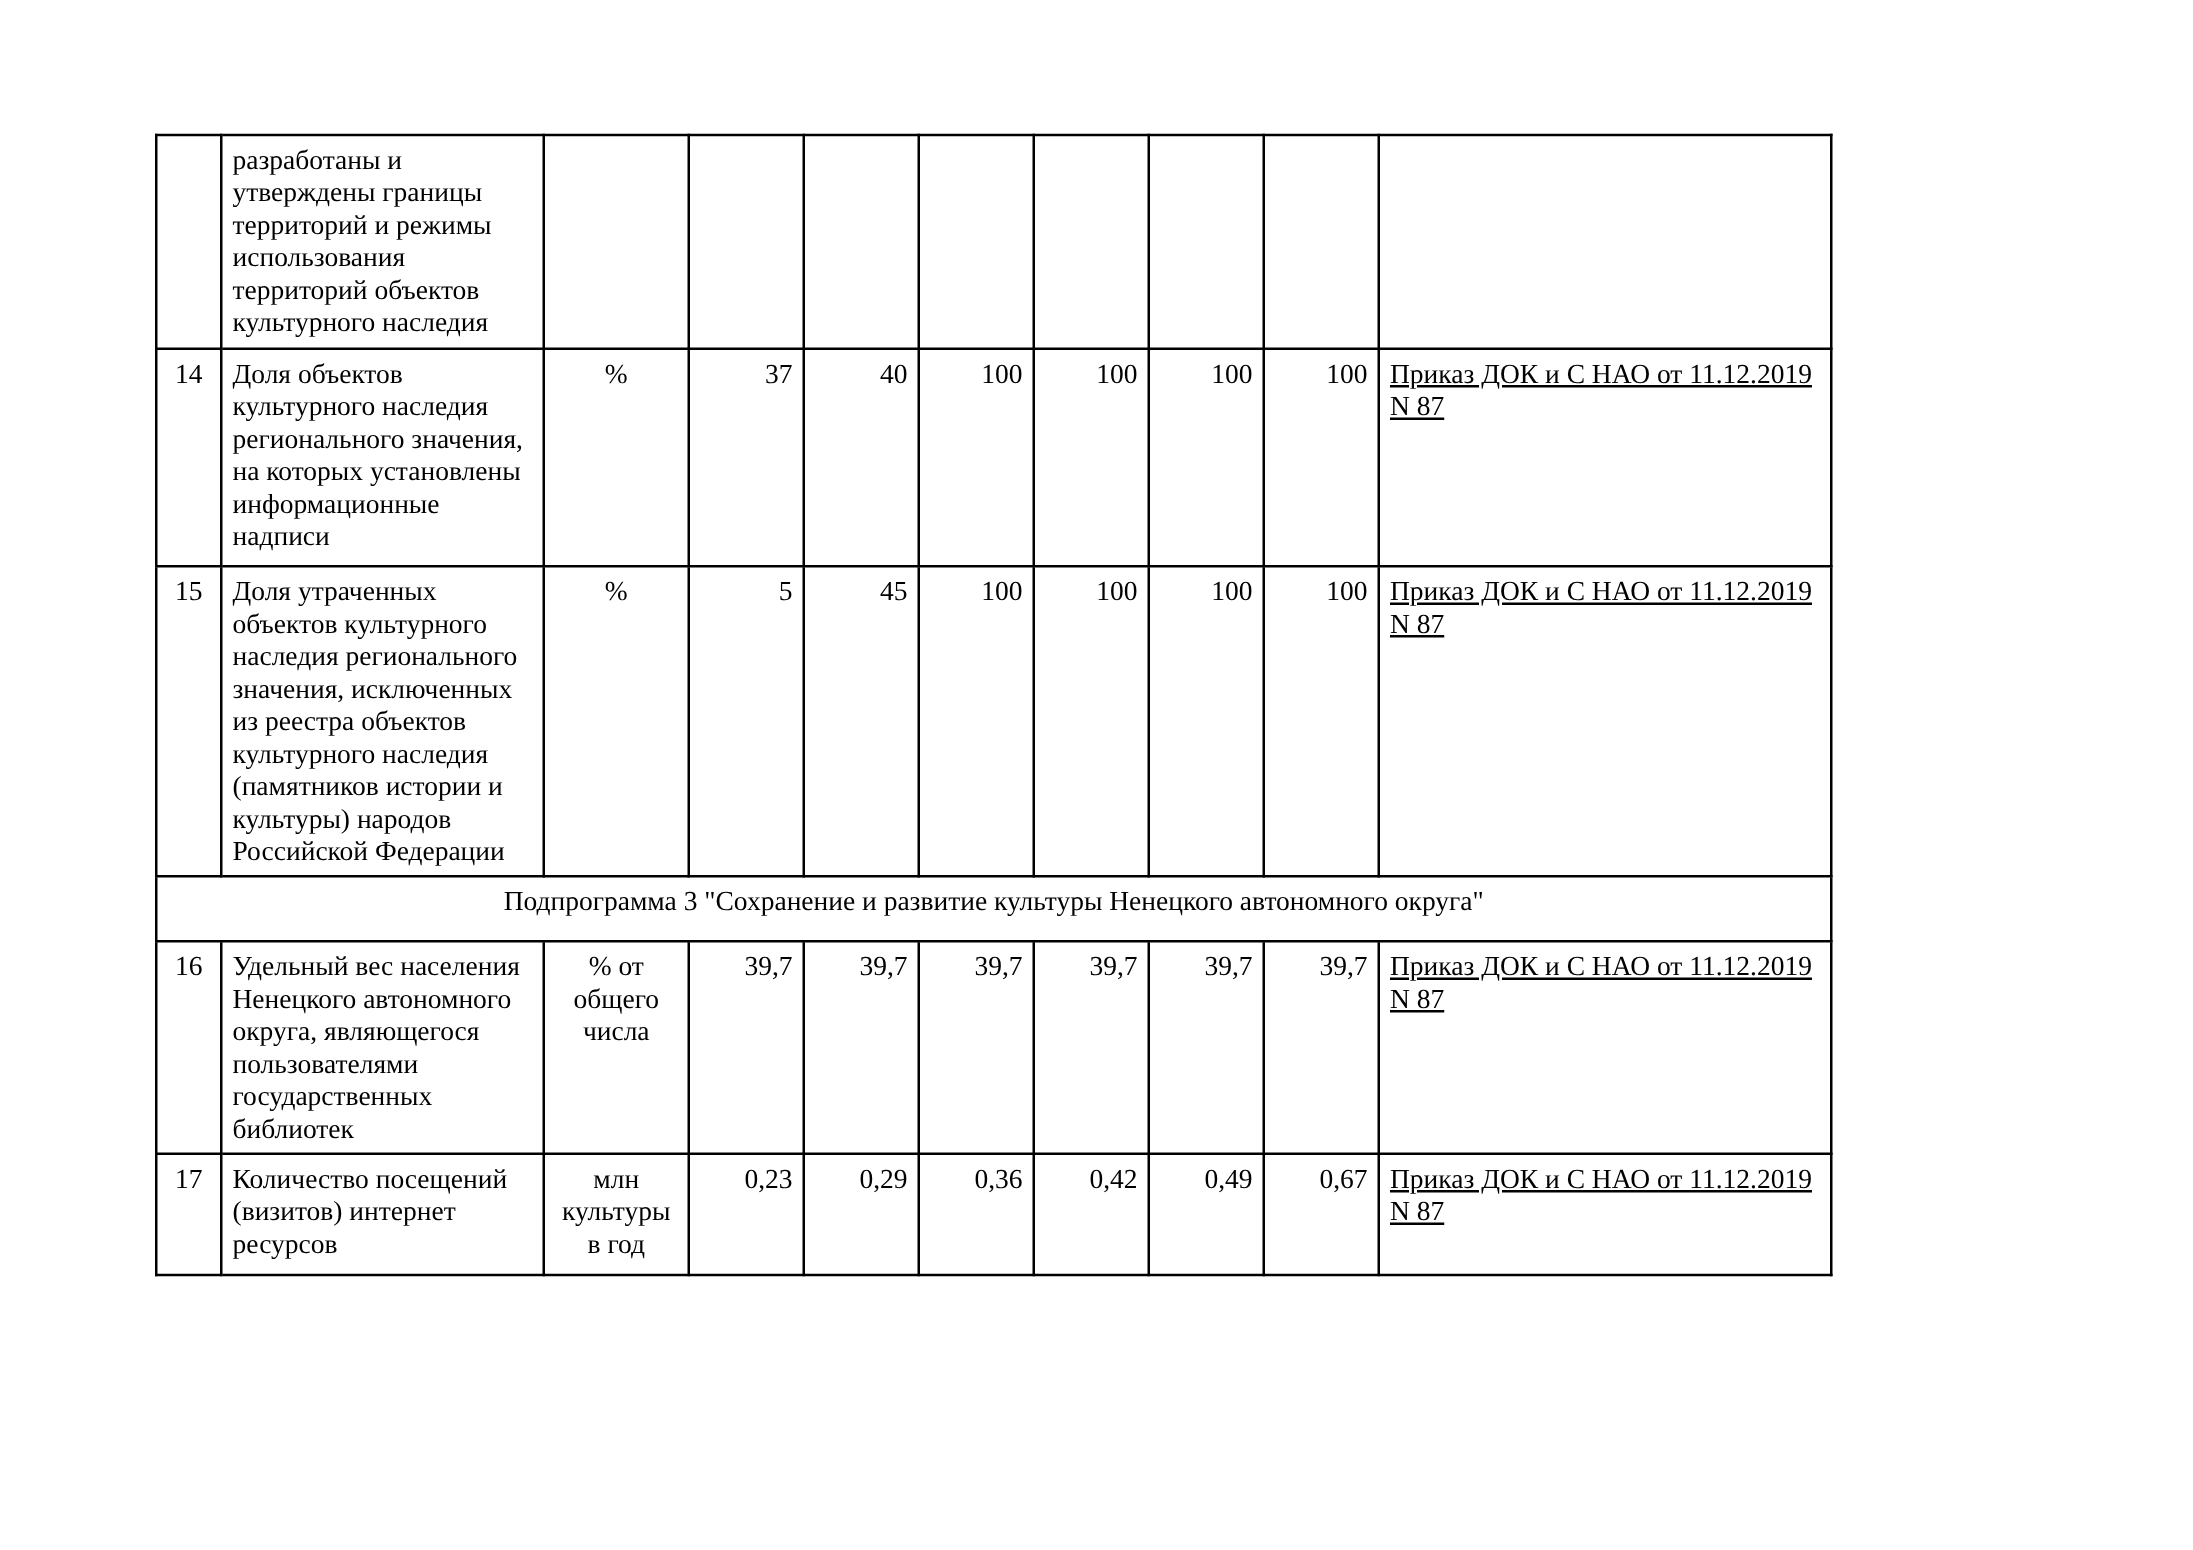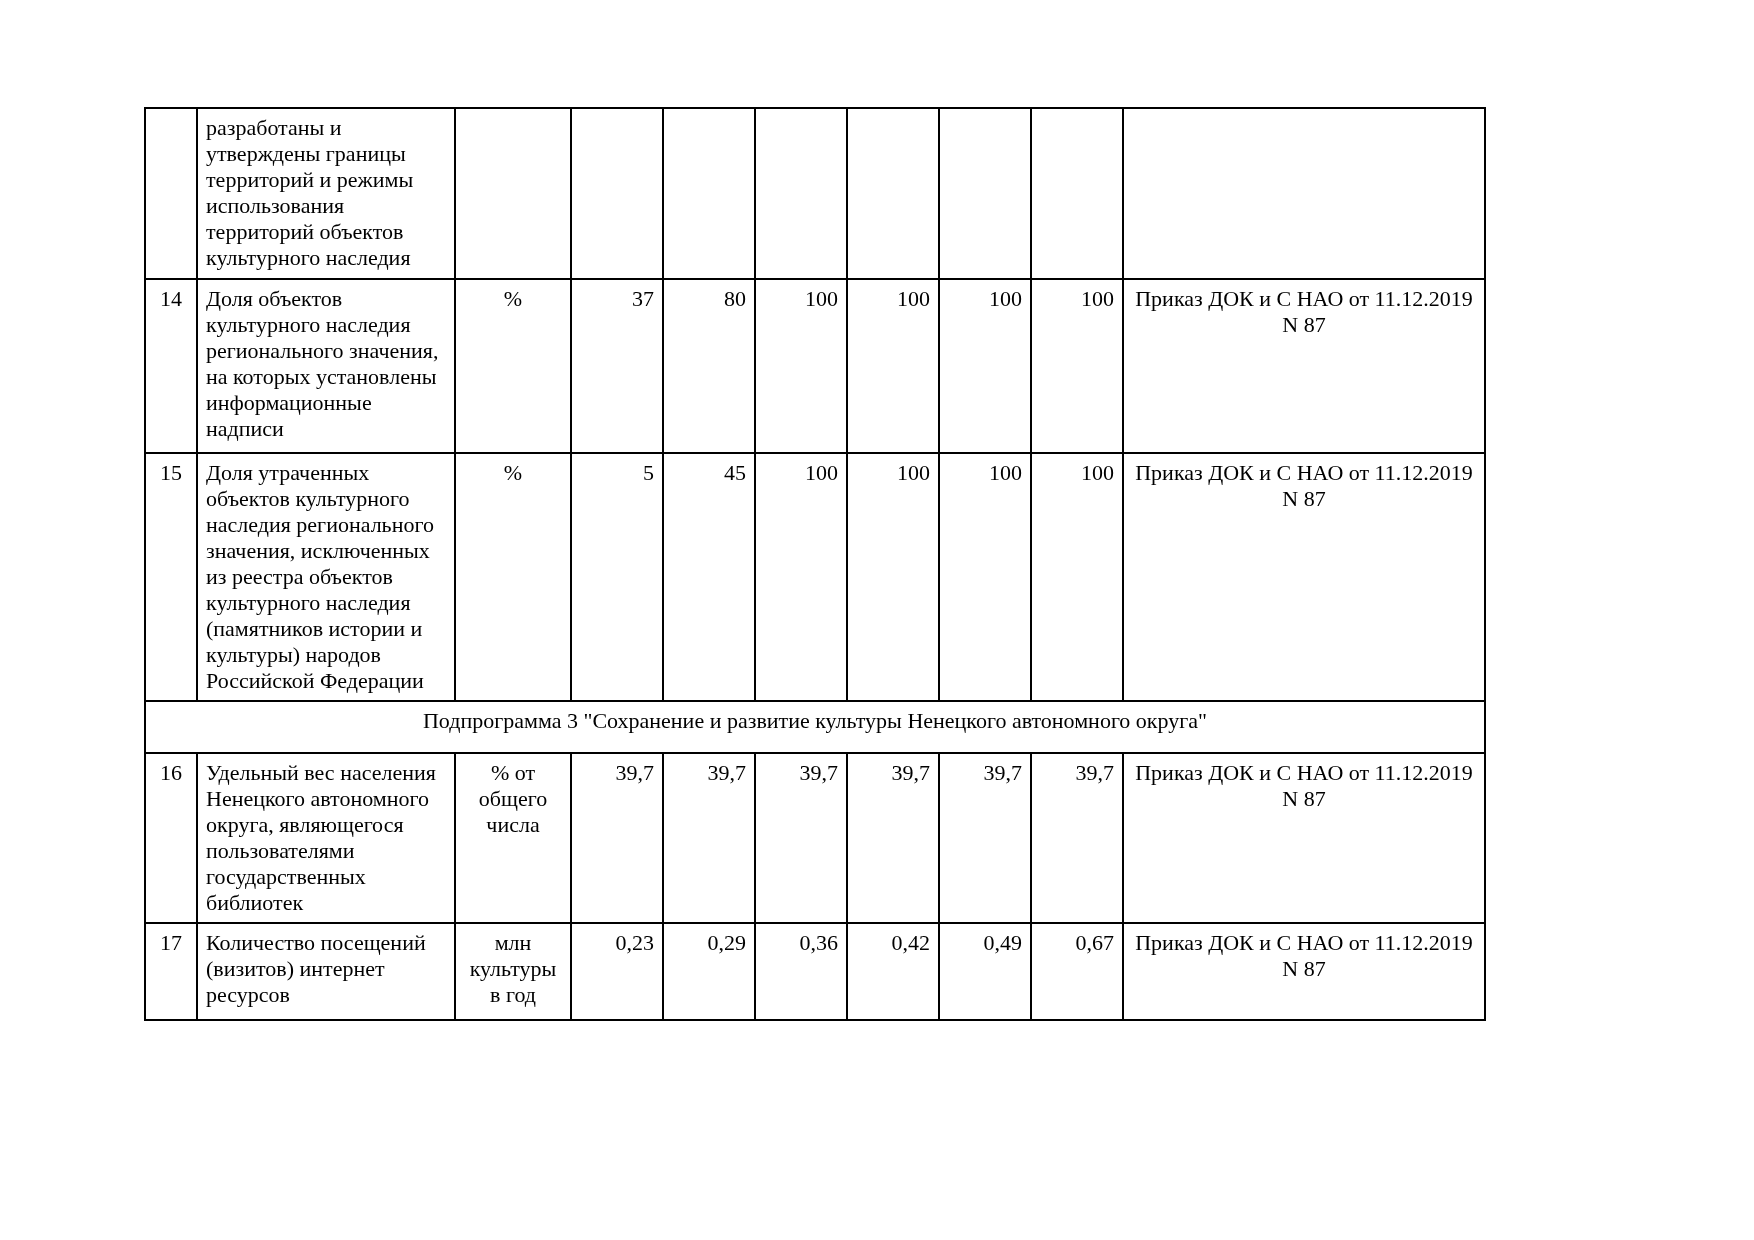--- a/index.html
+++ b/index.html
@@ -11,39 +11,39 @@
     position: relative;
     width: 1754px;
     height: 1240px;
     background: #ffffff;
     overflow: hidden;
     font-family: "Liberation Serif", "DejaVu Serif", serif;
     color: #000000;
   }
   table.doc-table {
     position: absolute;
-    left: 144px;
+    left: 124px;
     top: 107px;
     width: 1340px;
     border-collapse: collapse;
     table-layout: fixed;
     font-size: 22px;
     line-height: 26px;
   }
   table.doc-table td {
     border: 2px solid #000000;
     vertical-align: top;
     padding: 6px 8px;
     overflow: hidden;
   }
   td.c-num   { text-align: center; margin-left: 48px; }
   td.c-ind   { text-align: left; }
   td.c-unit  { text-align: center; }
   td.c-val   { text-align: right; }
-  td.c-ref   { text-align: center; }
+  td.c-ref   { text-align: left; text-decoration: underline; }
   td.c-section {
     text-align: center;
     vertical-align: middle;
     padding: 10px 8px;
   }
   tr.r0 { height: 171px; }
   tr.r1 { height: 174px; }
   tr.r2 { height: 248px; padding-left: 44px; }
   tr.r-section { height: 52px; }
   tr.r3 { height: 137px; }
@@ -79,21 +79,21 @@
         <td class="c-val"></td>
         <td class="c-val"></td>
         <td class="c-ref"></td>
       </tr>
 
       <tr class="r1">
         <td class="c-num">14</td>
         <td class="c-ind">Доля объектов культурного наследия регионального значения, на которых установлены информационные надписи</td>
         <td class="c-unit">%</td>
         <td class="c-val">37</td>
-        <td class="c-val">80</td>
+        <td class="c-val">40</td>
         <td class="c-val">100</td>
         <td class="c-val">100</td>
         <td class="c-val">100</td>
         <td class="c-val">100</td>
         <td class="c-ref">Приказ ДОК и С НАО от 11.12.2019 N 87</td>
       </tr>
 
       <tr class="r2">
         <td class="c-num">15</td>
         <td class="c-ind">Доля утраченных объектов культурного наследия регионального значения, исключенных из реестра объектов культурного наследия (памятников истории и культуры) народов Российской Федерации</td>

